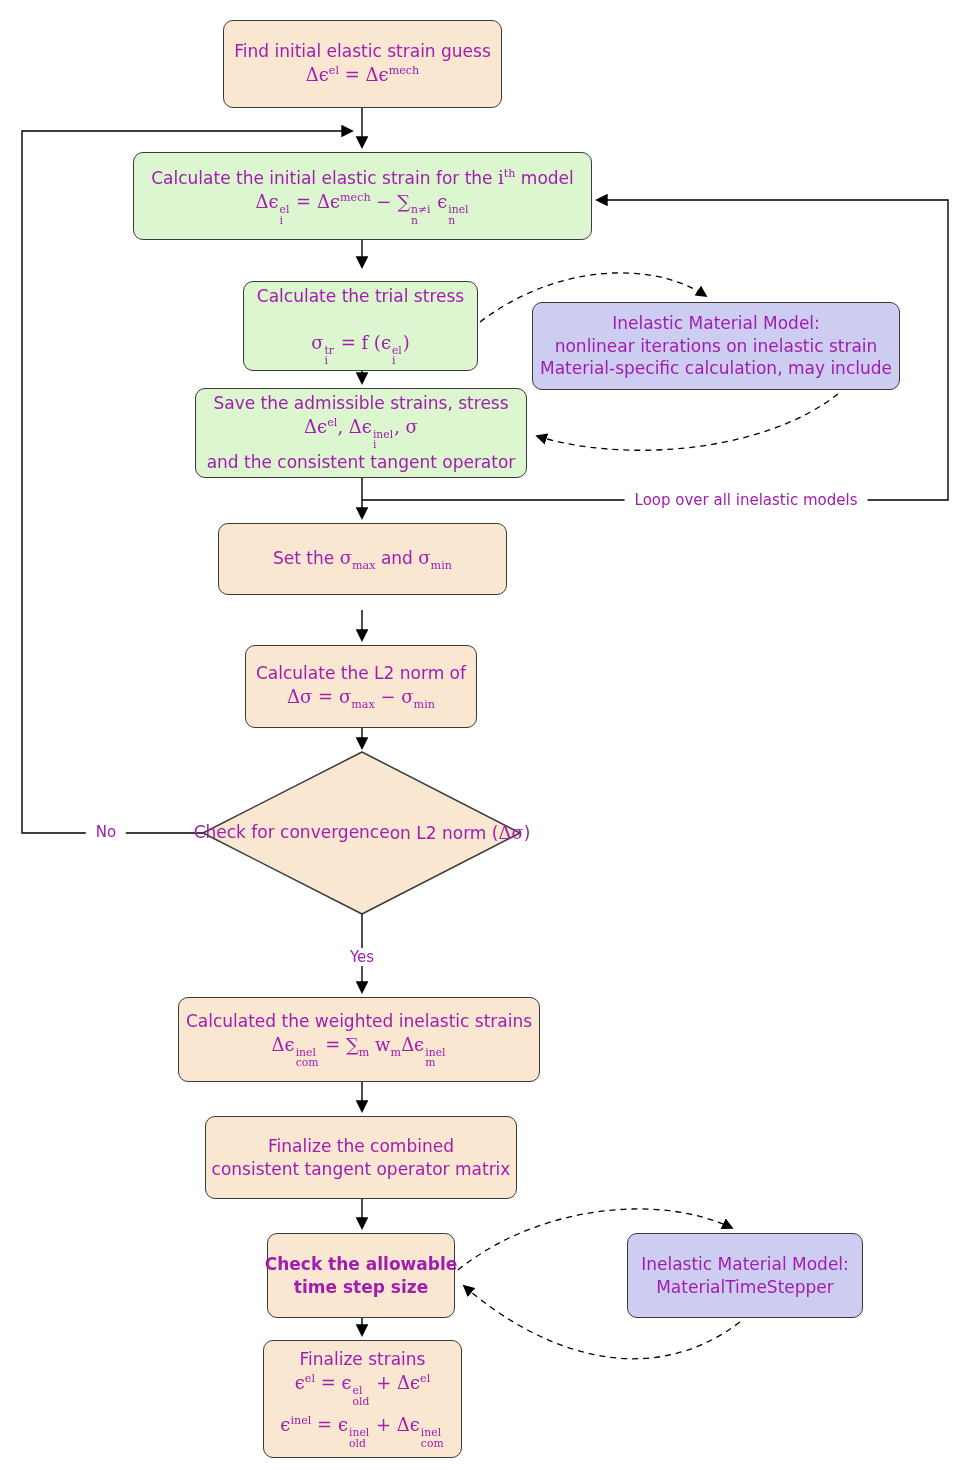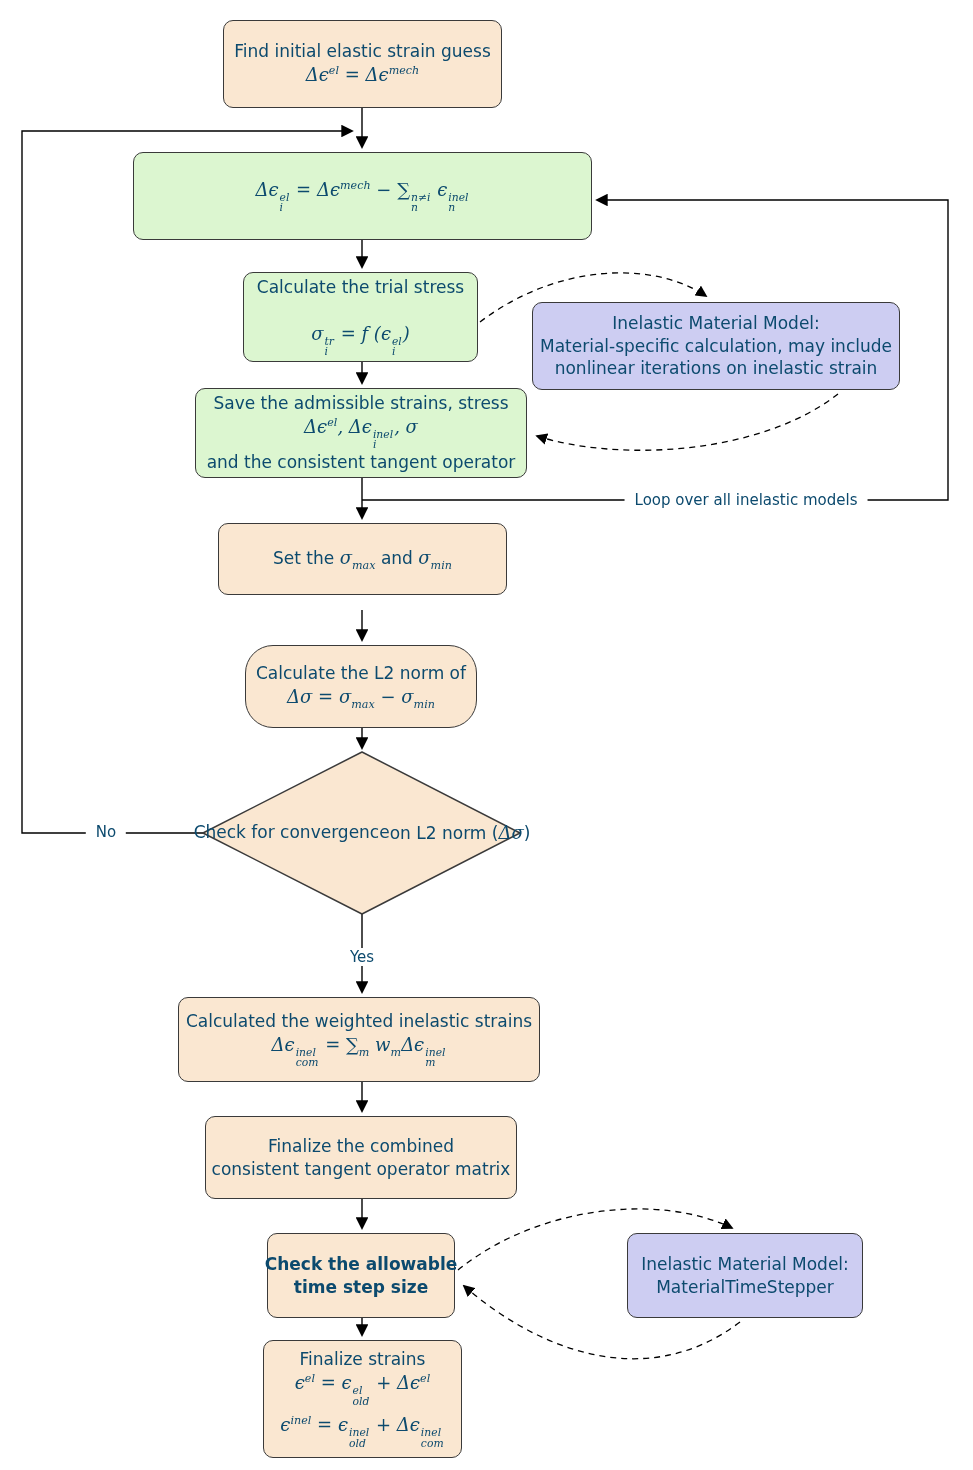--- a/index.html
+++ b/index.html
@@ -1,34 +1,34 @@
 <!DOCTYPE html>
 <html style="--tan: #fae7d1; --green: #dcf6d0; --blue: #cdcdf2; --border: #3a3a3a; --line: #000000;"><head>
 <meta charset="utf-8">
 <style>
   :root{
     --tan:#fae7d1; --green:#dcf6d0; --blue:#cdcdf2; --border:#3a3a3a; --line:#000;
   }
   html,body{margin:0;padding:0;background:#fff;}
   #canvas{
     position:relative; width:973px; height:1470px; background:#fff;
-    font-family:"DejaVu Sans", sans-serif; color:#0c4a6e; overflow:hidden;
+    font-family:"DejaVu Sans", sans-serif; color:#a21caf; overflow:hidden;
   }
   #connector-layer{position:absolute;left:0;top:0;width:973px;height:1470px;}
   .node{
     position:absolute; box-sizing:border-box;
     border:1.5px solid var(--border); border-radius:10px;
     display:flex; flex-direction:column; justify-content:center; align-items:center;
     text-align:center; line-height:1.35; font-size:17px; padding:4px 8px;
   }
   .tan{background:var(--tan);}
   .green{background:var(--green);}
   .blue{background:var(--blue);}
   .line{white-space:nowrap;}
-  .m{font-family:"DejaVu Serif", serif; font-style:italic; font-size:18px;}
+  .m{font-family:"DejaVu Serif", serif; font-size:18px;}
   .m sup,.m sub{font-size:0.62em;}
   .ss{
     display:inline-flex; flex-direction:column; align-items:flex-start;
     line-height:1.0; font-size:0.60em; vertical-align:-0.45em; margin:0 1px;
   }
   .ss span{display:block;}
   .line-label{
     position:absolute; background:#fff; padding:0 10px;
     transform:translate(-50%,-50%); font-size:15px; white-space:nowrap;
   }
@@ -77,63 +77,64 @@
       <polygon points="362,752 520,833 362,914 203,833" fill="#fae7d1" stroke="#3a3a3a" stroke-width="1.5" stroke-linejoin="round"></polygon>
     </g>
   </svg>
 
   <div class="node tan" id="node-initial-guess" style="left:223px; top:20px; width:279px; height:88px;">
     <div class="line">Find initial elastic strain guess</div>
     <div class="line"><span class="m">Δϵ<sup>el</sup> = Δϵ<sup>mech</sup></span></div>
   </div>
 
   <div class="node green" id="node-initial-elastic-strain" style="left:133px; top:152px; width:459px; height:88px;">
+    <div class="line">Calculate the initial elastic strain for the <span class="m">i<sup>th</sup></span> model</div>
     <div class="line"><span class="m">Δϵ<span class="ss">
             <span>el</span>
             <span>i</span>
           </span> = Δϵ<sup>mech</sup> − ∑<span class="ss">
             <span>n≠i</span>
             <span>n</span>
           </span> ϵ<span class="ss">
             <span>inel</span>
             <span>n</span>
           </span></span></div>
   </div>
 
-  <div class="node green" id="node-trial-stress" style="left:243px; top:272px; width:235px; height:90px;gap:23px;">
+  <div class="node green" id="node-trial-stress" style="left:243px; top:281px; width:235px; height:90px;gap:23px;">
     <div class="line">Calculate the trial stress</div>
     <div class="line"><span class="m">σ<span class="ss">
             <span>tr</span>
             <span>i</span>
           </span> = f (ϵ<span class="ss">
             <span>el</span>
             <span>i</span>
           </span>)</span></div>
   </div>
 
   <div class="node blue" id="node-inelastic-model-callout" style="left:532px; top:302px; width:368px; height:88px;">
     <div class="line">Inelastic Material Model:</div>
+    <div class="line">nonlinear iterations on inelastic strain</div>
     <div class="line">Material-specific calculation, may include</div>
-    <div class="line">nonlinear iterations on inelastic strain</div>
   </div>
 
   <div class="node green" id="node-save-strains" style="left:195px; top:388px; width:332px; height:90px;">
     <div class="line">Save the admissible strains, stress</div>
     <div class="line"><span class="m">Δϵ<sup>el</sup>, Δϵ<span class="ss">
             <span>inel</span>
             <span>i</span>
           </span>, σ</span></div>
     <div class="line">and the consistent tangent operator</div>
   </div>
 
   <div class="node tan" id="node-set-sigma" style="left:218px; top:523px; width:289px; height:72px;">
     <div class="line">Set the <span class="m">σ<sub>max</sub></span> and <span class="m">σ<sub>min</sub></span></div>
   </div>
 
-  <div class="node tan" id="node-l2-norm" style="left:245px; top:645px; width:232px; height:83px;border-radius:28px;">
+  <div class="node tan" id="node-l2-norm" style="left:245px; top:645px; width:232px; height:83px;">
     <div class="line">Calculate the L2 norm of</div>
     <div class="line"><span class="m">Δσ = σ<sub>max</sub> − σ<sub>min</sub></span></div>
   </div>
 
   <div id="node-convergence-check">
     <div class="line">Check for convergence</div>
     <div class="line">on L2 norm (<span class="m">Δσ</span>)</div>
   </div>
 
   <div class="node tan" id="node-weighted-strains" style="left:178px; top:997px; width:362px; height:85px;">

